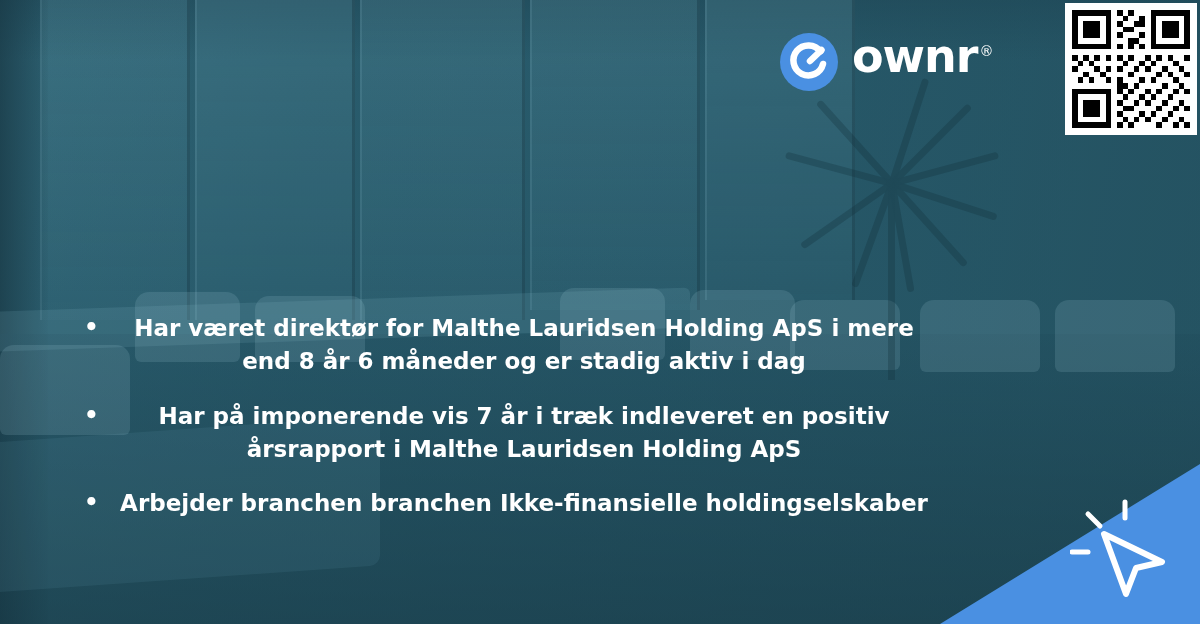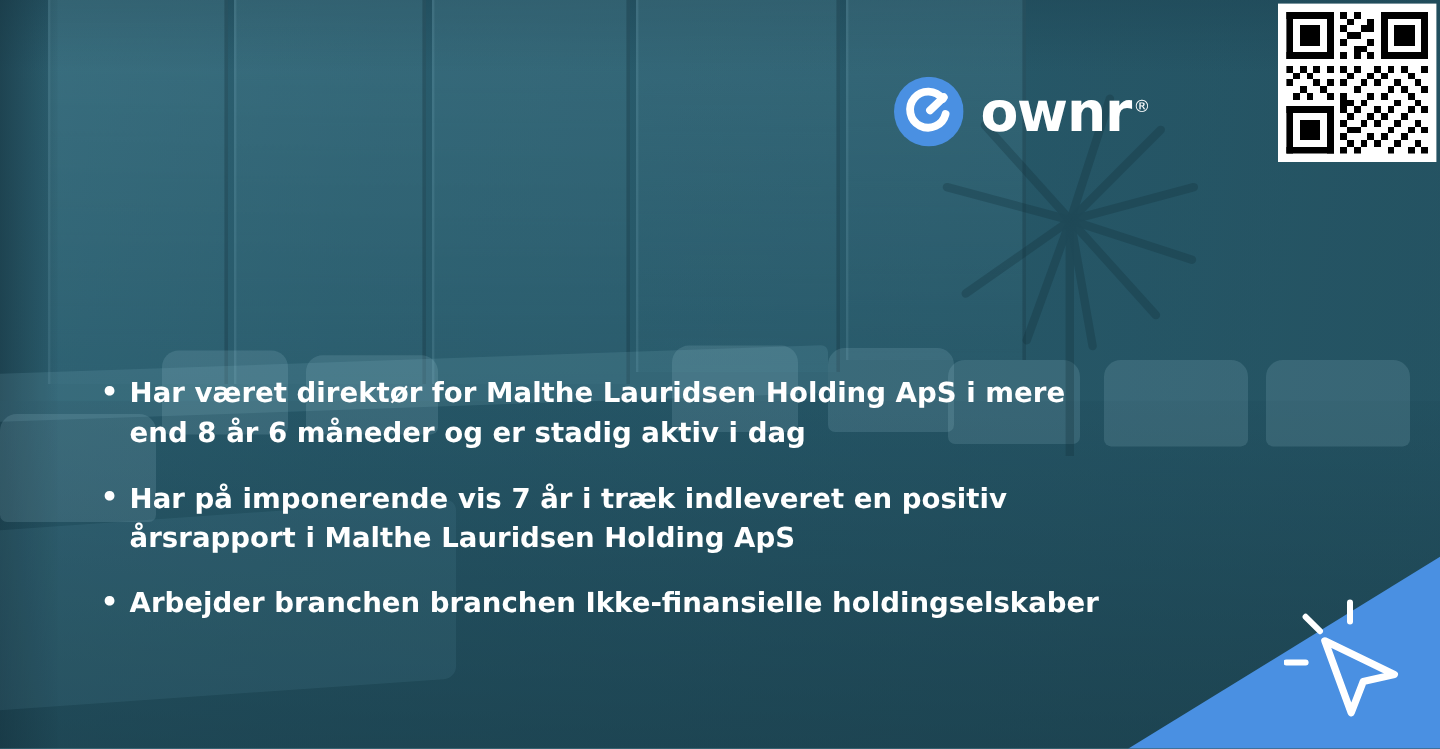--- a/index.html
+++ b/index.html
@@ -94,22 +94,22 @@
     border-left: 260px solid transparent;
     border-bottom: 160px solid #4a90e2;
   }
   .cursor-wrap {
     position: absolute; right: 20px; bottom: 18px;
     width: 110px; height: 110px;
   }
 
   
   .logo {
-    position: absolute; left: 745px; top: 33px;
-    display: flex; align-items: center; gap: 14px; margin-top: 31px;
+    position: absolute; left: 780px; top: 33px;
+    display: flex; align-items: flex-start; gap: 14px;
   }
   .logo-mark { width: 58px; height: 58px; }
   .logo-text {
     font-size: 46px; font-weight: bold; color: #ffffff;
     letter-spacing: -1px; line-height: 1;
     position: relative;
   }
   .logo-reg {
     font-size: 14px; vertical-align: super; font-weight: normal;
     margin-left: 2px;
@@ -147,20 +147,21 @@
     list-style: none;
   }
   .bullets li {
     position: relative;
     color: #ffffff;
     font-size: 23px;
     font-weight: bold;
     line-height: 1.45;
     padding-left: 28px;
     margin-bottom: 21px;
+    text-align: center;
   }
   .bullets li::before {
     content: "•";
     position: absolute; left: 4px; top: -1px;
     font-size: 23px;
   }
 </style>
 </head>
 <body>
 

